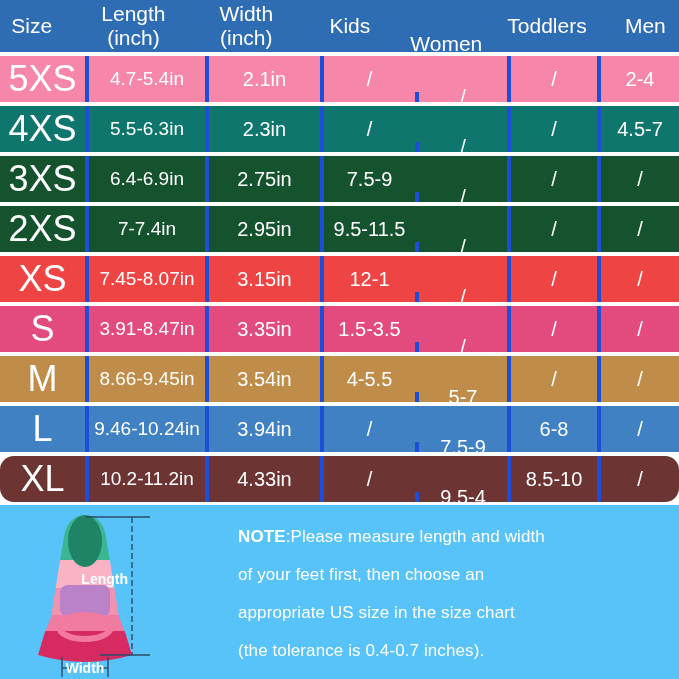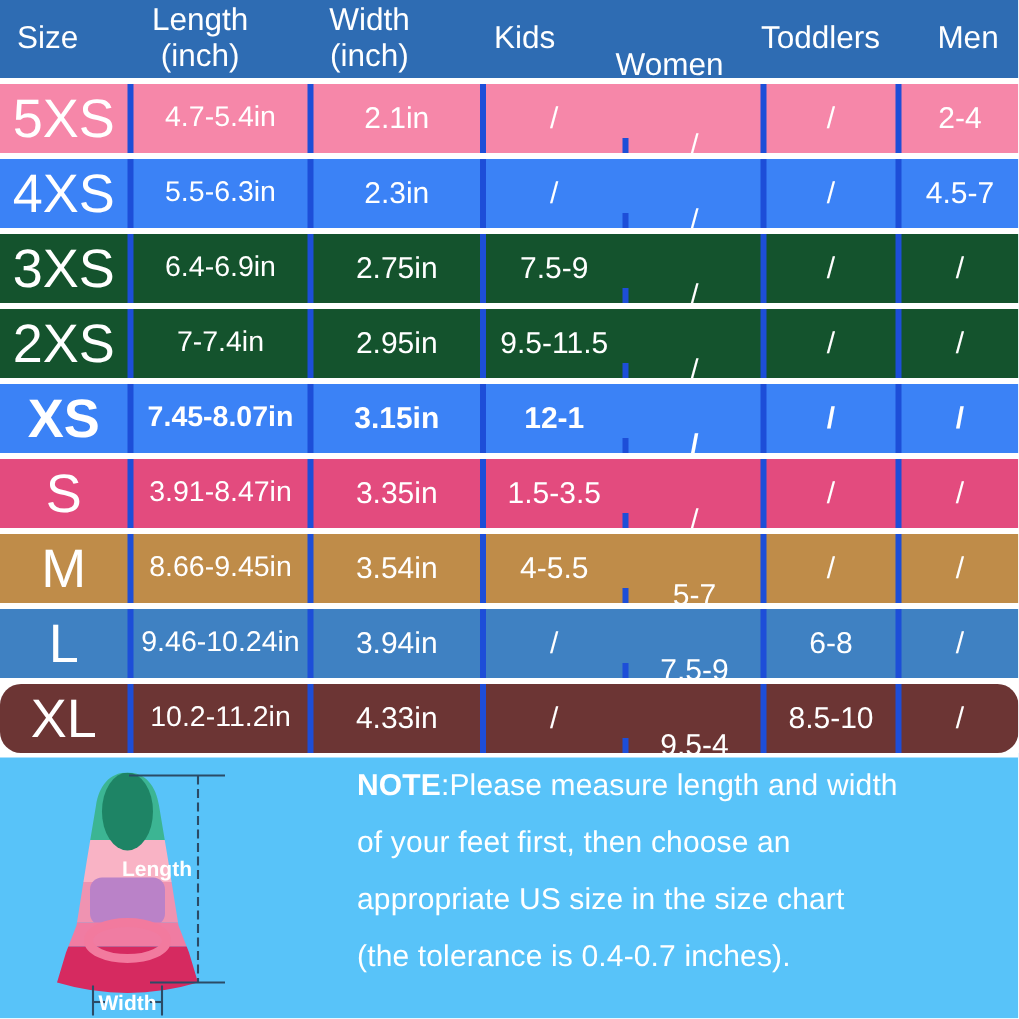--- a/index.html
+++ b/index.html
@@ -20,22 +20,22 @@
   }
   .row .cell + .cell{border-left:4px solid #1d4ed8;}
   .row .c1{font-size:36px;}
   .row .c2{font-size:19px;}
   
   .note-section{
     height:174px;border-top:3px solid #fff;display:flex;align-items:flex-start;
   }
   .fin-wrap{margin-left:20px;flex:0 0 auto;}
   .note-text{
-    margin-left:18px;color:#fff;
-    font-size:20px;line-height:38px;letter-spacing:.1px;
+    margin-left:18px;padding-top:13px;color:#fff;
+    font-size:17px;line-height:38px;letter-spacing:.1px;
   }
   .note-text b{font-weight:bold;}
   svg text{font-family:"Liberation Sans",sans-serif;font-weight:bold;fill:#fff;font-size:14px;}
 </style>
 </head>
 <body>
 
 <div class="page">
 
   <div class="header" style="background-color: rgb(46, 108, 179); gap: 25px;">
@@ -72,21 +72,21 @@
   <div class="row" style="background-color: rgb(246, 135, 169);">
     <div class="cell c1">5XS</div>
     <div class="cell c2">4.7-5.4in</div>
     <div class="cell c3">2.1in</div>
     <div class="cell c4">/</div>
     <div class="cell c5">/</div>
     <div class="cell c6">/</div>
     <div class="cell c7">2-4</div>
   </div>
 
-  <div class="row" style="background-color: #3b82f6;">
+  <div class="row" style="background-color: #0f766e;">
     <div class="cell c1">4XS</div>
     <div class="cell c2">5.5-6.3in</div>
     <div class="cell c3">2.3in</div>
     <div class="cell c4">/</div>
     <div class="cell c5">/</div>
     <div class="cell c6">/</div>
     <div class="cell c7">4.5-7</div>
   </div>
 
   <div class="row" style="background-color: #14532d;">
@@ -102,21 +102,21 @@
   <div class="row" style="background-color: #14532d;">
     <div class="cell c1">2XS</div>
     <div class="cell c2">7-7.4in</div>
     <div class="cell c3">2.95in</div>
     <div class="cell c4">9.5-11.5</div>
     <div class="cell c5">/</div>
     <div class="cell c6">/</div>
     <div class="cell c7">/</div>
   </div>
 
-  <div class="row" style="background-color: #3b82f6; font-weight: bold;">
+  <div class="row" style="background-color: #ef4444;">
     <div class="cell c1">XS</div>
     <div class="cell c2">7.45-8.07in</div>
     <div class="cell c3">3.15in</div>
     <div class="cell c4">12-1</div>
     <div class="cell c5">/</div>
     <div class="cell c6">/</div>
     <div class="cell c7">/</div>
   </div>
 
   <div class="row" style="background-color: rgb(227, 75, 126);">

